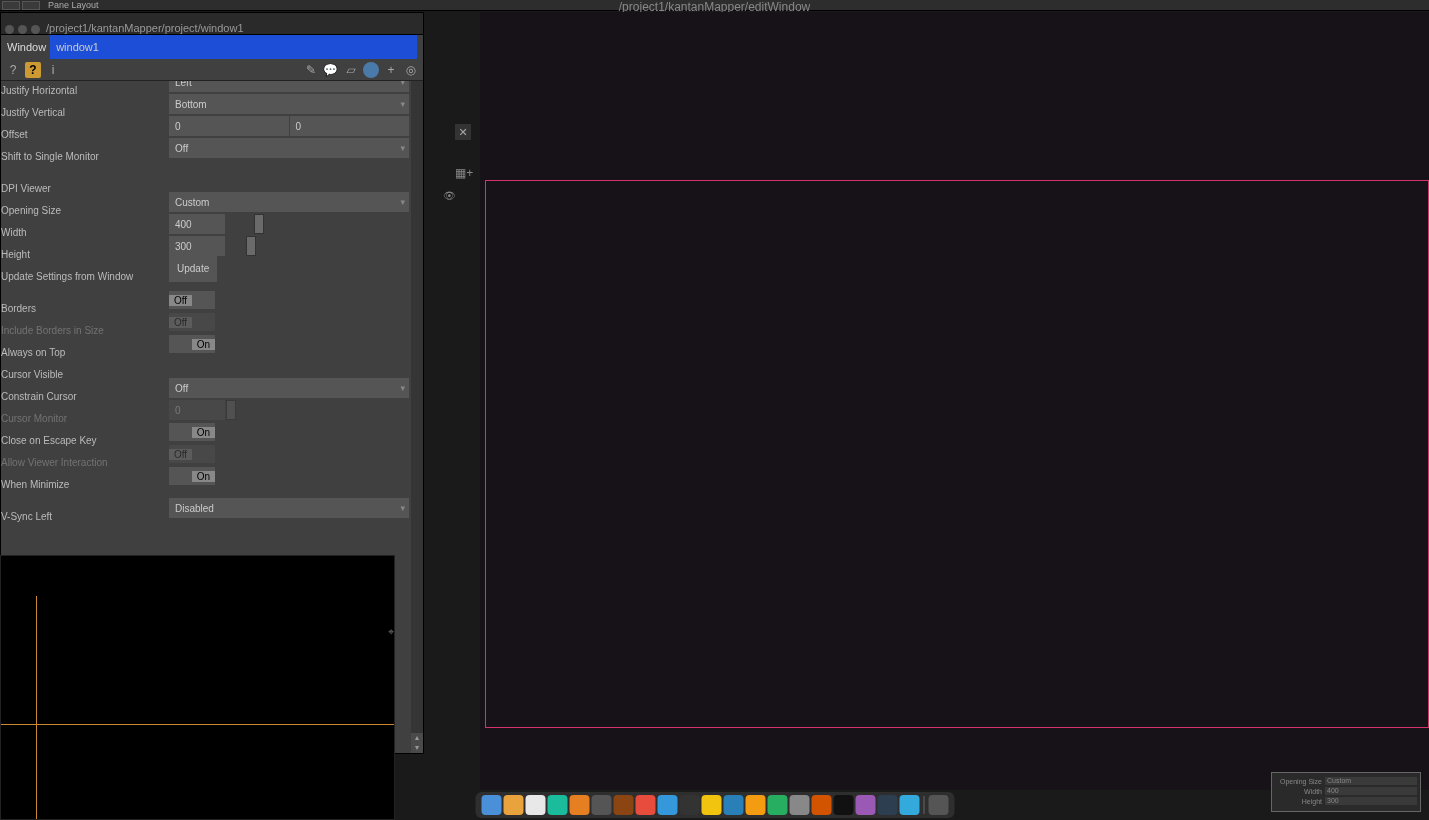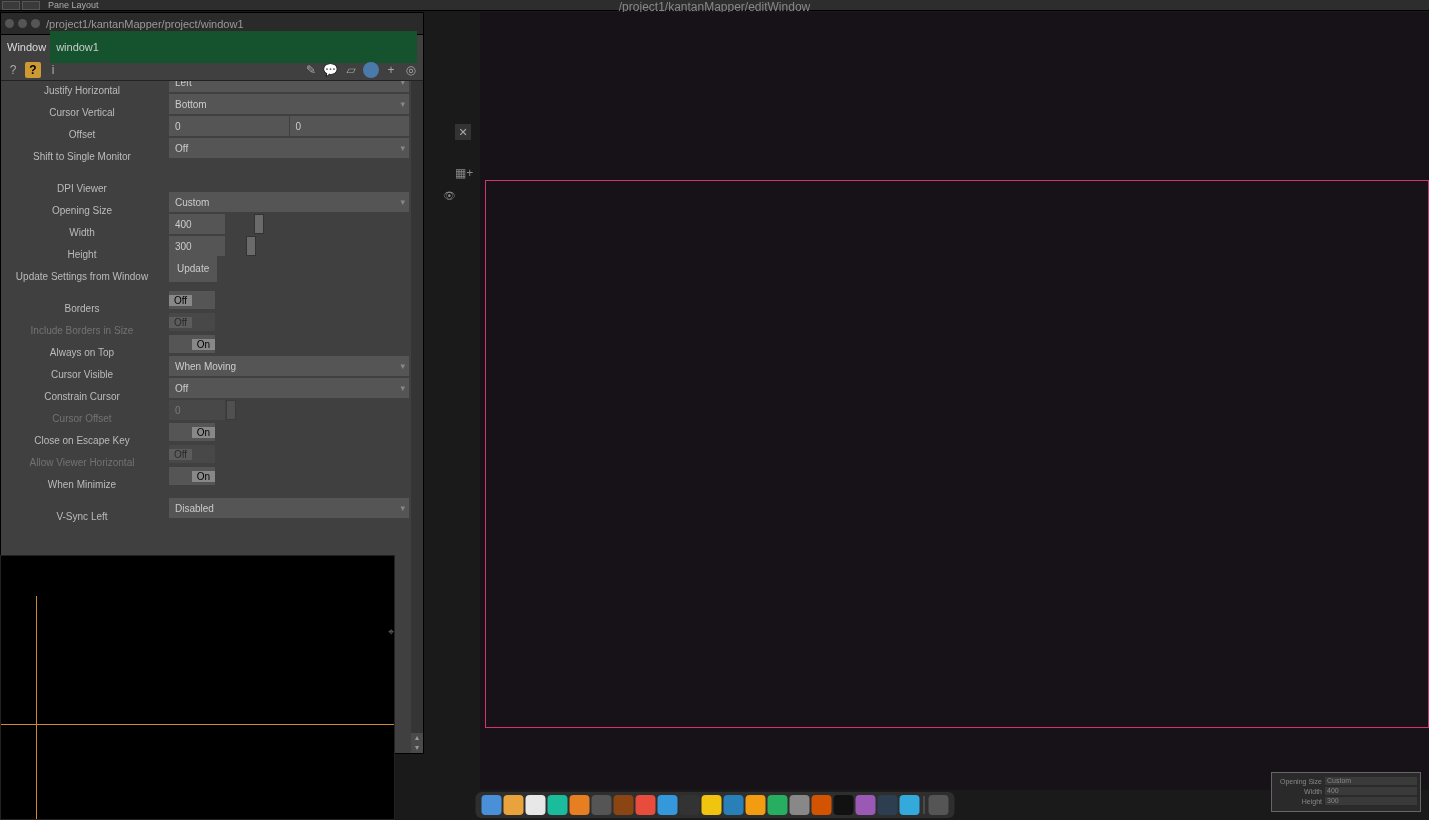--- a/index.html
+++ b/index.html
@@ -5,40 +5,40 @@
 * { margin: 0; padding: 0; box-sizing: border-box; font-family: "Helvetica Neue", Arial, sans-serif; }
 body { background: #1a1a1a; width: 1429px; height: 820px; overflow: hidden; position: relative; color: #c0c0c0; font-size: 11px; }
 
 .topbar { height: 11px; background: #2d2d2d; display: flex; align-items: center; gap: 2px; padding: 0 2px; border-bottom: 1px solid #000; }
 .topbar .sq { width: 18px; height: 9px; background: #3a3a3a; border: 1px solid #555; }
 .topbar .panelbl { color: #aaa; font-size: 9px; padding: 0 6px; }
 
 .main-title { position: absolute; top: 0; left: 50%; transform: translateX(-50%); color: #888; font-size: 12px; }
 
 .param-panel { position: absolute; left: 0; top: 12px; width: 424px; height: 742px; background: #404040; border: 1px solid #000; display: flex; flex-direction: column; }
-.param-title { height: 22px; background: #2a2a2a; display: flex; align-items: center; gap: 6px; padding-left: 4px; border-bottom: 1px solid #000; }
+.param-title { height: 22px; background: #2a2a2a; display: flex; align-items: flex-end; gap: 6px; padding-left: 4px; border-bottom: 1px solid #000; }
 .traffic { display: flex; gap: 4px; }
 .traffic span { width: 9px; height: 9px; border-radius: 50%; background: #555; display: inline-block; }
 .param-path { color: #999; font-size: 11px; }
 
 .win-row { height: 24px; display: flex; align-items: center; padding: 2px; }
 .win-row .lbl { font-weight: normal; color: #ddd; padding: 0 4px; font-size: 11px; }
-.win-row input { flex: 1; background: #14532d; border: none; color: #ccc; height: 32px; padding: 8px 6px; font-size: 11px; margin-right: 4px; }
+.win-row input { flex: 1; background: #1d4ed8; border: none; color: #ccc; height: 24px; padding: 8px 6px; font-size: 11px; margin-right: 4px; }
 
 .icon-row { height: 22px; display: flex; align-items: center; padding: 0 4px; border-bottom: 1px solid #222; justify-content: space-between; }
 .icon-left, .icon-right { display: flex; gap: 4px; align-items: center; }
 .icon-row .ic { width: 16px; height: 16px; display: flex; align-items: center; justify-content: center; color: #aaa; font-size: 12px; cursor: pointer; }
 .icon-row .ic.help { background: #cc9933; color: #000; border-radius: 2px; font-weight: bold; }
 .icon-row .ic.py { background: #4a7aaa; border-radius: 50%; }
 
 .scroll-area { flex: 1; overflow: hidden; position: relative; }
 .param-list { padding-right: 14px; }
 .prow { height: 22px; display: flex; align-items: center; }
 .prow.disabled { opacity: 0.4; }
-.prow .plabel { width: 168px; text-align: center; padding-right: 6px; color: #bbb; font-size: 10px; margin-top: 16px; }
+.prow .plabel { width: 168px; text-align: left; padding-right: 6px; color: #bbb; font-size: 10px; margin-top: 16px; }
 .prow .pctrl { flex: 1; display: flex; gap: 1px; align-items: center; height: 20px; }
 .dropdown { flex: 1; background: #555; height: 20px; display: flex; align-items: center; padding: 0 6px; color: #ccc; font-size: 10px; position: relative; cursor: pointer; }
 .dropdown::after { content: "▾"; position: absolute; right: 4px; color: #888; font-size: 9px; }
 .numfield { background: #555; height: 20px; padding: 0 6px; display: flex; align-items: center; color: #ccc; font-size: 10px; flex: 1; }
 .slider { flex: 2; height: 20px; background: #404040; position: relative; }
 .slider .thumb { position: absolute; width: 10px; height: 20px; background: #6a6a6a; border: 1px solid #333; }
 .btn { background: #555; height: 28px; padding: 8px 8px; display: flex; align-items: center; color: #ccc; font-size: 10px; cursor: pointer; }
 .toggle { width: 46px; height: 18px; background: #555; display: flex; align-items: center; font-size: 10px; cursor: pointer; }
 .toggle .half { flex: 1; text-align: center; }
 .toggle .active { background: #888; color: #000; }
@@ -111,21 +111,21 @@
   <div class="scroll-area">
     <div class="param-list">
 
       <div class="prow" style="margin-top:-10px">
         <div class="plabel">Justify Horizontal</div>
         <div class="pctrl">
             <div class="dropdown">Left</div>
           </div>
       </div>
       <div class="prow">
-        <div class="plabel">Cursor Vertical</div>
+        <div class="plabel">Justify Vertical</div>
         <div class="pctrl">
             <div class="dropdown">Bottom</div>
           </div>
       </div>
       <div class="prow">
         <div class="plabel">Offset</div>
         <div class="pctrl">
           <div class="numfield">0</div>
           <div class="numfield">0</div>
         </div>
@@ -197,50 +197,47 @@
         <div class="plabel">Always on Top</div>
         <div class="pctrl">
             <div class="toggle">
               <div class="half"></div>
               <div class="half active">On</div>
             </div>
           </div>
       </div>
       <div class="prow">
         <div class="plabel">Cursor Visible</div>
-        <div class="pctrl">
-            <div class="dropdown">When Moving</div>
-          </div>
       </div>
       <div class="prow">
         <div class="plabel">Constrain Cursor</div>
         <div class="pctrl">
             <div class="dropdown">Off</div>
           </div>
       </div>
       <div class="prow disabled">
-        <div class="plabel">Cursor Offset</div>
+        <div class="plabel">Cursor Monitor</div>
         <div class="pctrl">
           <div class="numfield" style="flex:0 0 56px">0</div>
           <div class="slider">
               <div class="thumb" style="left:0"></div>
             </div>
         </div>
       </div>
       <div class="prow">
         <div class="plabel">Close on Escape Key</div>
         <div class="pctrl">
             <div class="toggle">
               <div class="half"></div>
               <div class="half active">On</div>
             </div>
           </div>
       </div>
       <div class="prow disabled">
-        <div class="plabel">Allow Viewer Horizontal</div>
+        <div class="plabel">Allow Viewer Interaction</div>
         <div class="pctrl">
             <div class="toggle">
               <div class="half active">Off</div>
               <div class="half"></div>
             </div>
           </div>
       </div>
       <div class="prow">
         <div class="plabel">When Minimize</div>
         <div class="pctrl">

